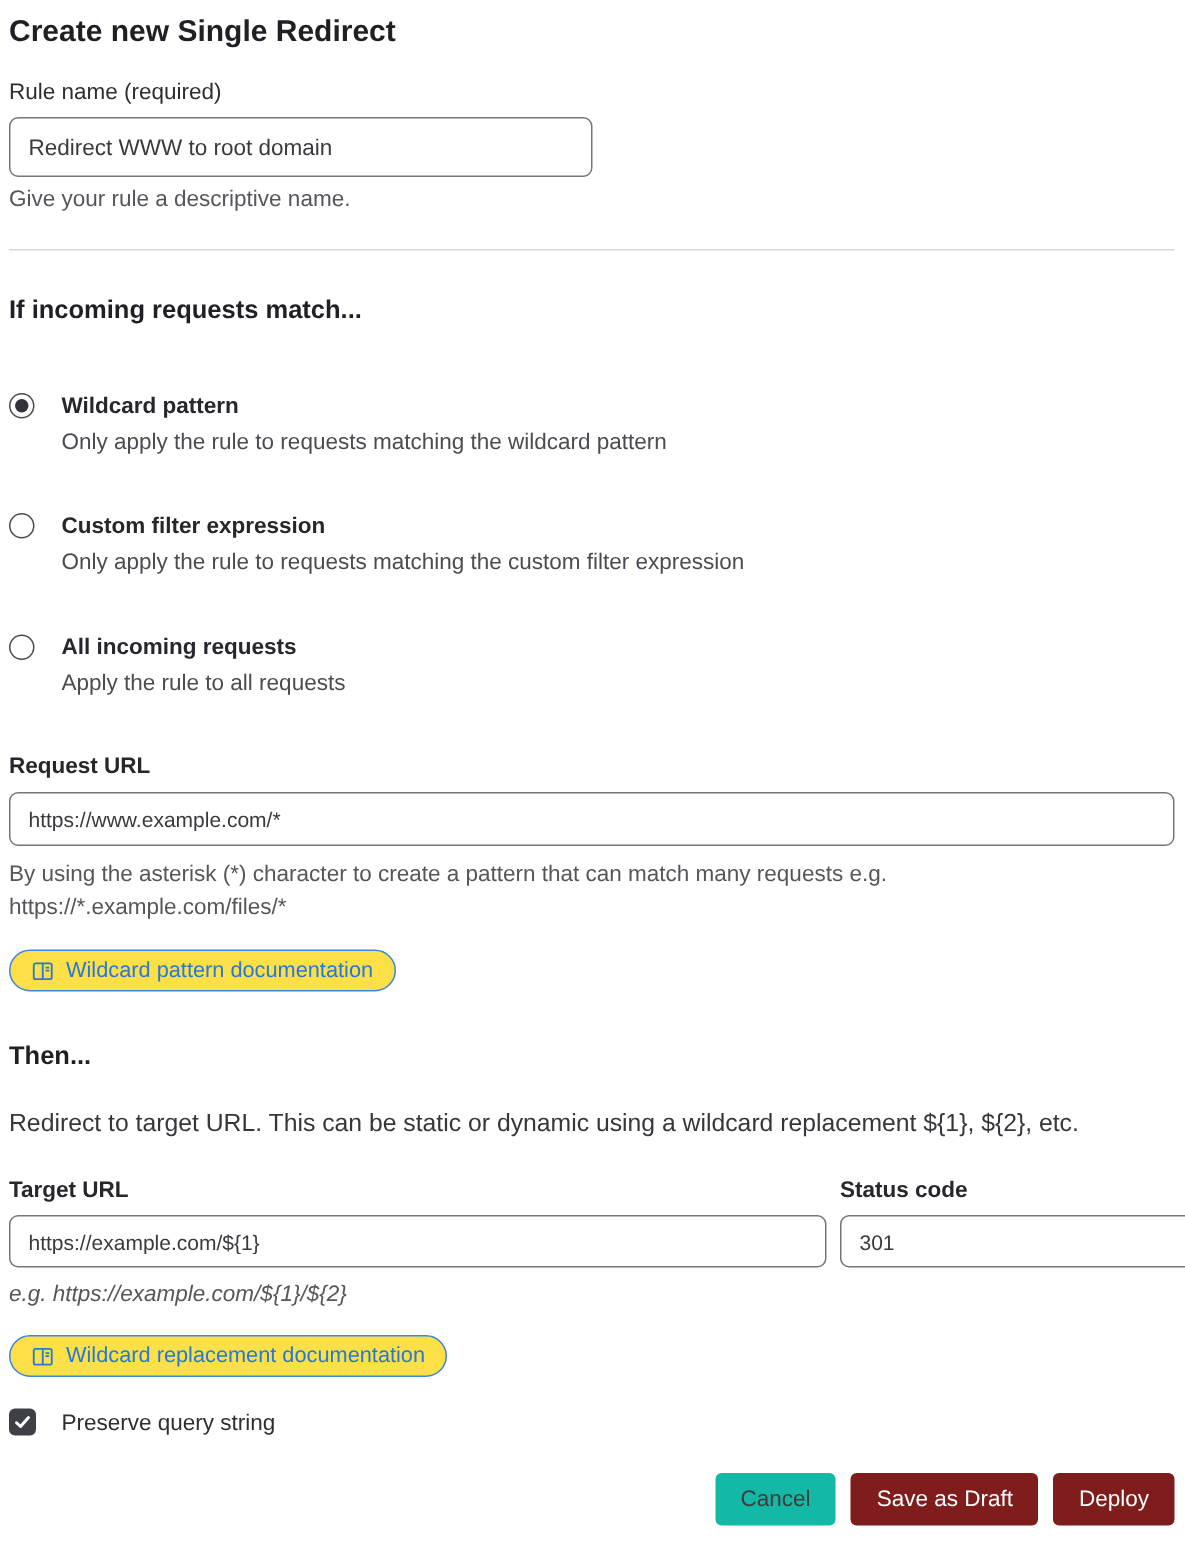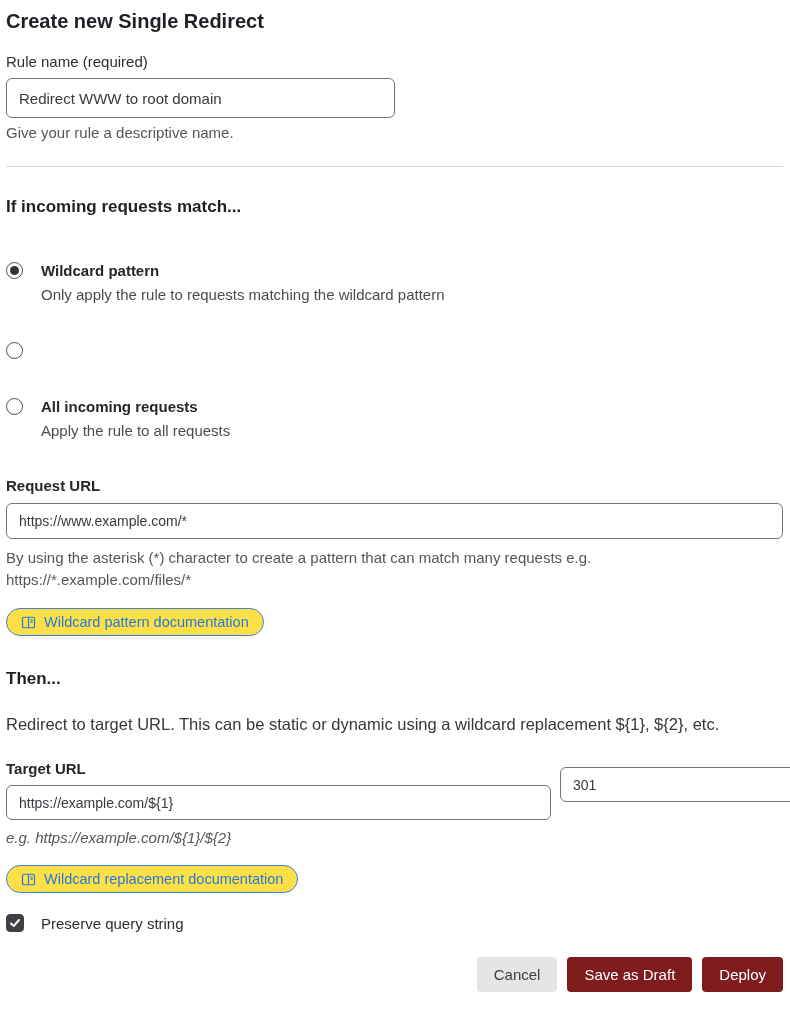--- a/index.html
+++ b/index.html
@@ -206,21 +206,21 @@
   }
   .btn {
     height: 35px;
     border: none;
     border-radius: 4px;
     font-family: "Liberation Sans", sans-serif;
     font-size: 15px;
     cursor: pointer;
     padding: 0 17px;
   }
-  .btn-secondary { background: #e5e5e5; color: #3c3c3c; }
+  .btn-secondary { background: #14b8a6; color: #3c3c3c; }
   .btn-primary { background: #7f1d1d; color: #ffffff; }
 </style>
 </head>
 <body>
 
 
 
 <h1 class="page-title">Create new Single Redirect</h1>
 
 <div class="field-label">Rule name (required)</div>
@@ -234,20 +234,24 @@
 <div class="radio-item radio-item-1">
   <span class="radio-circle checked"></span>
   <span class="radio-texts">
     <span class="radio-label">Wildcard pattern</span>
     <span class="radio-desc">Only apply the rule to requests matching the wildcard pattern</span>
   </span>
 </div>
 
 <div class="radio-item radio-item-2">
   <span class="radio-circle"></span>
+  <span class="radio-texts">
+    <span class="radio-label">Custom filter expression</span>
+    <span class="radio-desc">Only apply the rule to requests matching the custom filter expression</span>
+  </span>
 </div>
 
 <div class="radio-item radio-item-3">
   <span class="radio-circle"></span>
   <span class="radio-texts">
     <span class="radio-label">All incoming requests</span>
     <span class="radio-desc">Apply the rule to all requests</span>
   </span>
 </div>
 
@@ -272,20 +276,21 @@
 
 <h2 class="section-heading then-heading">Then...</h2>
 <p class="then-desc">Redirect to target URL. This can be static or dynamic using a wildcard replacement ${1}, ${2}, etc.</p>
 
 <div class="target-row">
   <div class="target-col">
     <div class="inline-label">Target URL</div>
     <input id="target-url-input" class="text-input" type="text" value="https://example.com/${1}" style="">
   </div>
   <div class="status-col">
+    <div class="inline-label">Status code</div>
     <div class="select-box">
       <span>301</span>
       <span class="select-caret"></span>
     </div>
   </div>
 </div>
 <div class="target-help">e.g. https://example.com/${1}/${2}</div>
 
 <button class="doc-button doc-button-2">
   <span>

